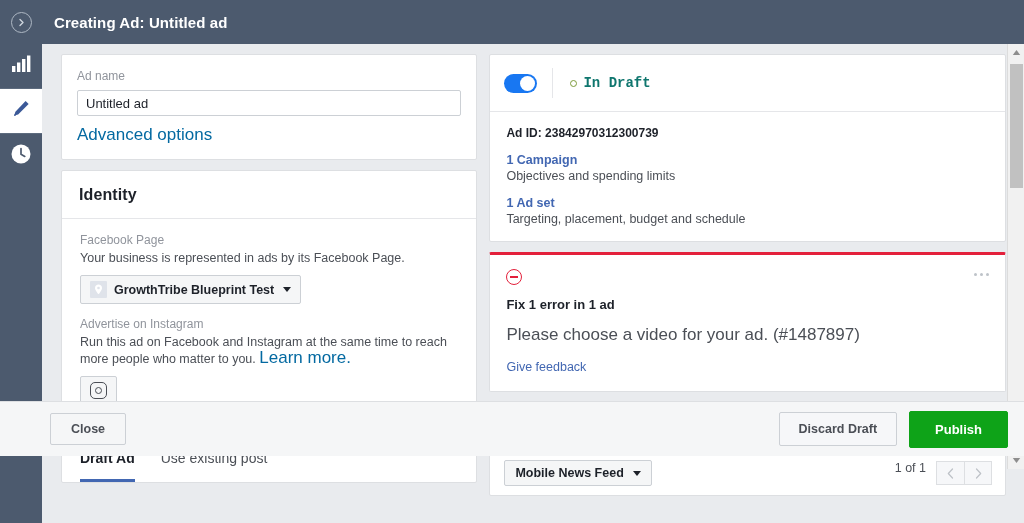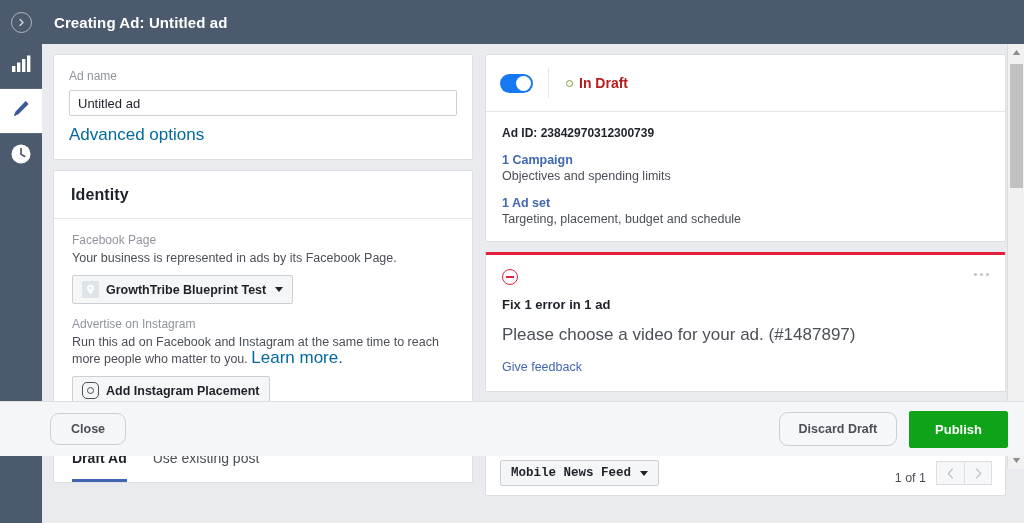--- a/index.html
+++ b/index.html
@@ -38,21 +38,21 @@
   .rail-item {
     width: 42px; height: 44px; display: flex; align-items: center; justify-content: center;
     cursor: pointer; position: relative;
   }
   .rail-item.active { background: #ffffff; }
   .rail-sep { height: 1px; background: #5d6b7e; margin: 0 0px; }
 
   
   .body-area {
     position: absolute; top: 44px; left: 42px; width: 964px; height: 425px;
-    background: #e9ebee; display: flex;
+    background: #e9ebee; display: flex; padding-left: 8px;
   }
   .col-left {
     width: 431px; padding: 10px 0 0 11px; position: relative;
   }
   .col-right {
     width: 533px; padding: 10px 0 0 12px; position: relative;
   }
 
   .card {
     background: #ffffff; border: 1px solid #dddfe2; border-radius: 2px;
@@ -133,21 +133,21 @@
     position: absolute; top: 2px; right: 2px; width: 15px; height: 15px;
     border-radius: 50%; background: #fff;
   }
   .status-divider {
     width: 1px; height: 30px; background: #e5e6e9; margin: 0 17px 0 15px;
   }
   .dot-draft {
     width: 7px; height: 7px; border-radius: 50%; border: 1.3px solid #7d9b3a;
     margin-right: 6px; flex: none;
   }
-  .status-text { font-size: 14px; color: #b91c1c; font-weight: bold; }
+  .status-text { font-size: 14px; color: #0f766e; font-weight: bold; font-family: Liberation Mono, monospace; }
 
   .status-body { padding: 14px 16px 15px 16px; }
   .adid { font-size: 12px; color: #1d2129; font-weight: bold; margin-bottom: 13px; }
   .summary-link {
     font-size: 12.5px; color: #4267b2; font-weight: bold; cursor: pointer;
     display: block; margin-bottom: 2px;
   }
   .summary-desc { font-size: 12.5px; color: #4b4f56; margin-bottom: 13px; }
   .summary-desc.last { margin-bottom: 0; }
 
@@ -187,24 +187,24 @@
     width: 25px; height: 25px; border: 1px solid #ccd0d5; border-radius: 2px;
     display: flex; align-items: center; justify-content: center; cursor: pointer;
     background: #fff;
   }
   .preview-sub {
     display: flex; align-items: center; padding: 9px 13px 9px 14px;
   }
   .feed-select {
     display: inline-flex; align-items: center; gap: 7px;
     background: #f5f6f7; border: 1px solid #ccd0d5; border-radius: 2px;
-    padding: 5px 10px; cursor: pointer; font-family: Liberation Mono, monospace;
+    padding: 5px 10px; cursor: pointer;
   }
   .feed-label { font-size: 12.5px; color: #1d2129; font-weight: bold; }
-  .sub-right { margin-left: auto; display: flex; align-items: flex-end; }
+  .sub-right { margin-left: auto; display: flex; align-items: flex-start; }
   .pg-btn {
     width: 28px; height: 24px; border: 1px solid #dddfe2; background: #f6f7f9;
     display: flex; align-items: center; justify-content: center; color: #bdc1c7;
     cursor: pointer;
   }
   .pg-btn.first { border-right: none; }
 
   
   .scrollbar {
     position: absolute; top: 44px; right: 0; width: 17px; height: 425px;
@@ -221,21 +221,21 @@
     cursor: pointer;
   }
 
   
   .footer {
     position: absolute; bottom: 0; left: 0; width: 1024px; height: 55px;
     background: #f5f6f7; border-top: 1px solid #dddfe2;
     display: flex; align-items: center; padding: 0 16px 0 50px;
   }
   .btn {
-    border: 1px solid #ccd0d5; border-radius: 9px; background: #f5f6f7;
+    border: 1px solid #ccd0d5; border-radius: 2px; background: #f5f6f7;
     font-size: 12.5px; font-weight: bold; color: #4b4f56; cursor: pointer;
     font-family: "Liberation Sans", sans-serif;
   }
   .btn-close { padding: 8px 20px; }
   .btn-discard { padding: 9px 19px; background: #f6f7f9; }
   .btn-publish {
     padding: 10px 25px; background: #0ea318; border: 1px solid #0ea318;
     color: #ffffff; border-radius: 2px; font-size: 13px; font-weight: bold;
     cursor: pointer; font-family: "Liberation Sans", sans-serif;
   }
@@ -319,21 +319,20 @@
           </div>
 
           <div class="spacer-12"></div>
 
           <div class="sub-label">Advertise on Instagram</div>
           <div class="desc"><span>Run this ad on Facebook and Instagram at the same time to reach more people who matter to you.</span> <a class="link">Learn more.</a></div>
           <div class="pill-btn">
             <span class="ig-box">
                 <span class="ig-inner"></span>
               </span>
-            <span class="pill-label">Add Instagram Placement</span>
           </div>
         </div>
       </div>
 
       <div class="card tabs-card">
         <div class="tabs">
           <div class="tab active">Draft Ad</div>
           <div class="tab">Use existing post</div>
         </div>
       </div>

